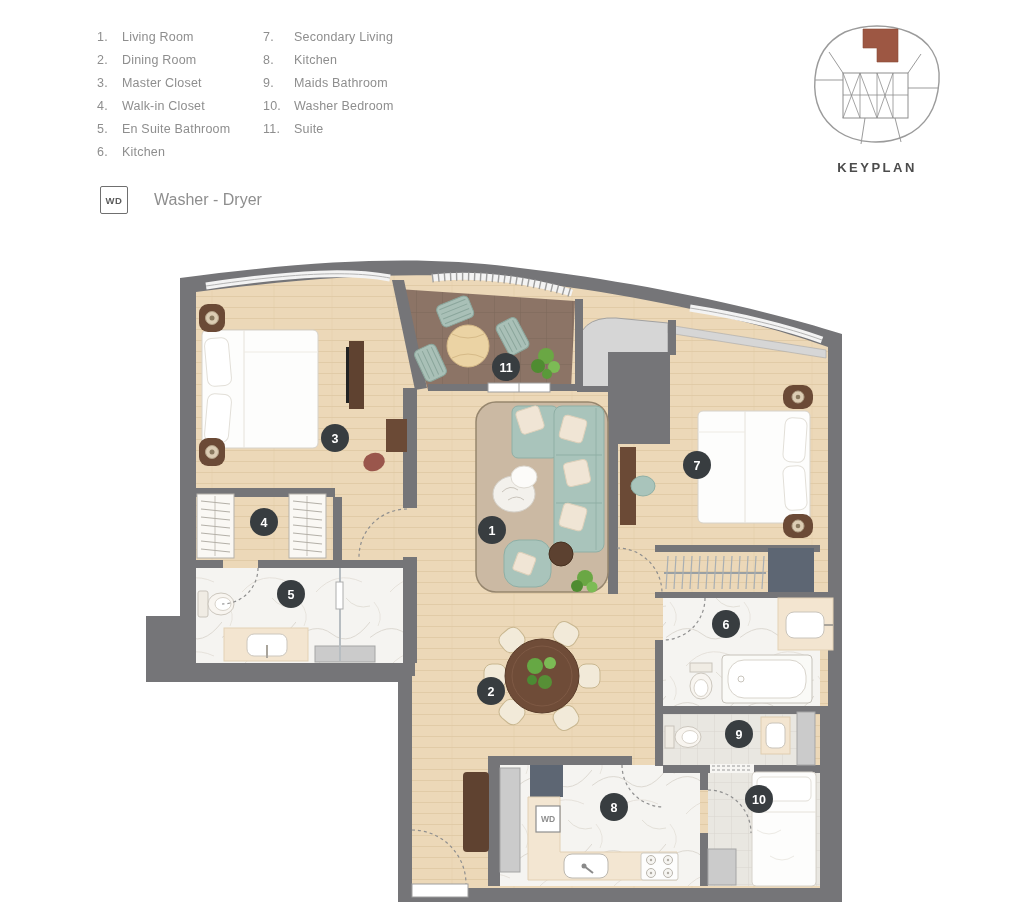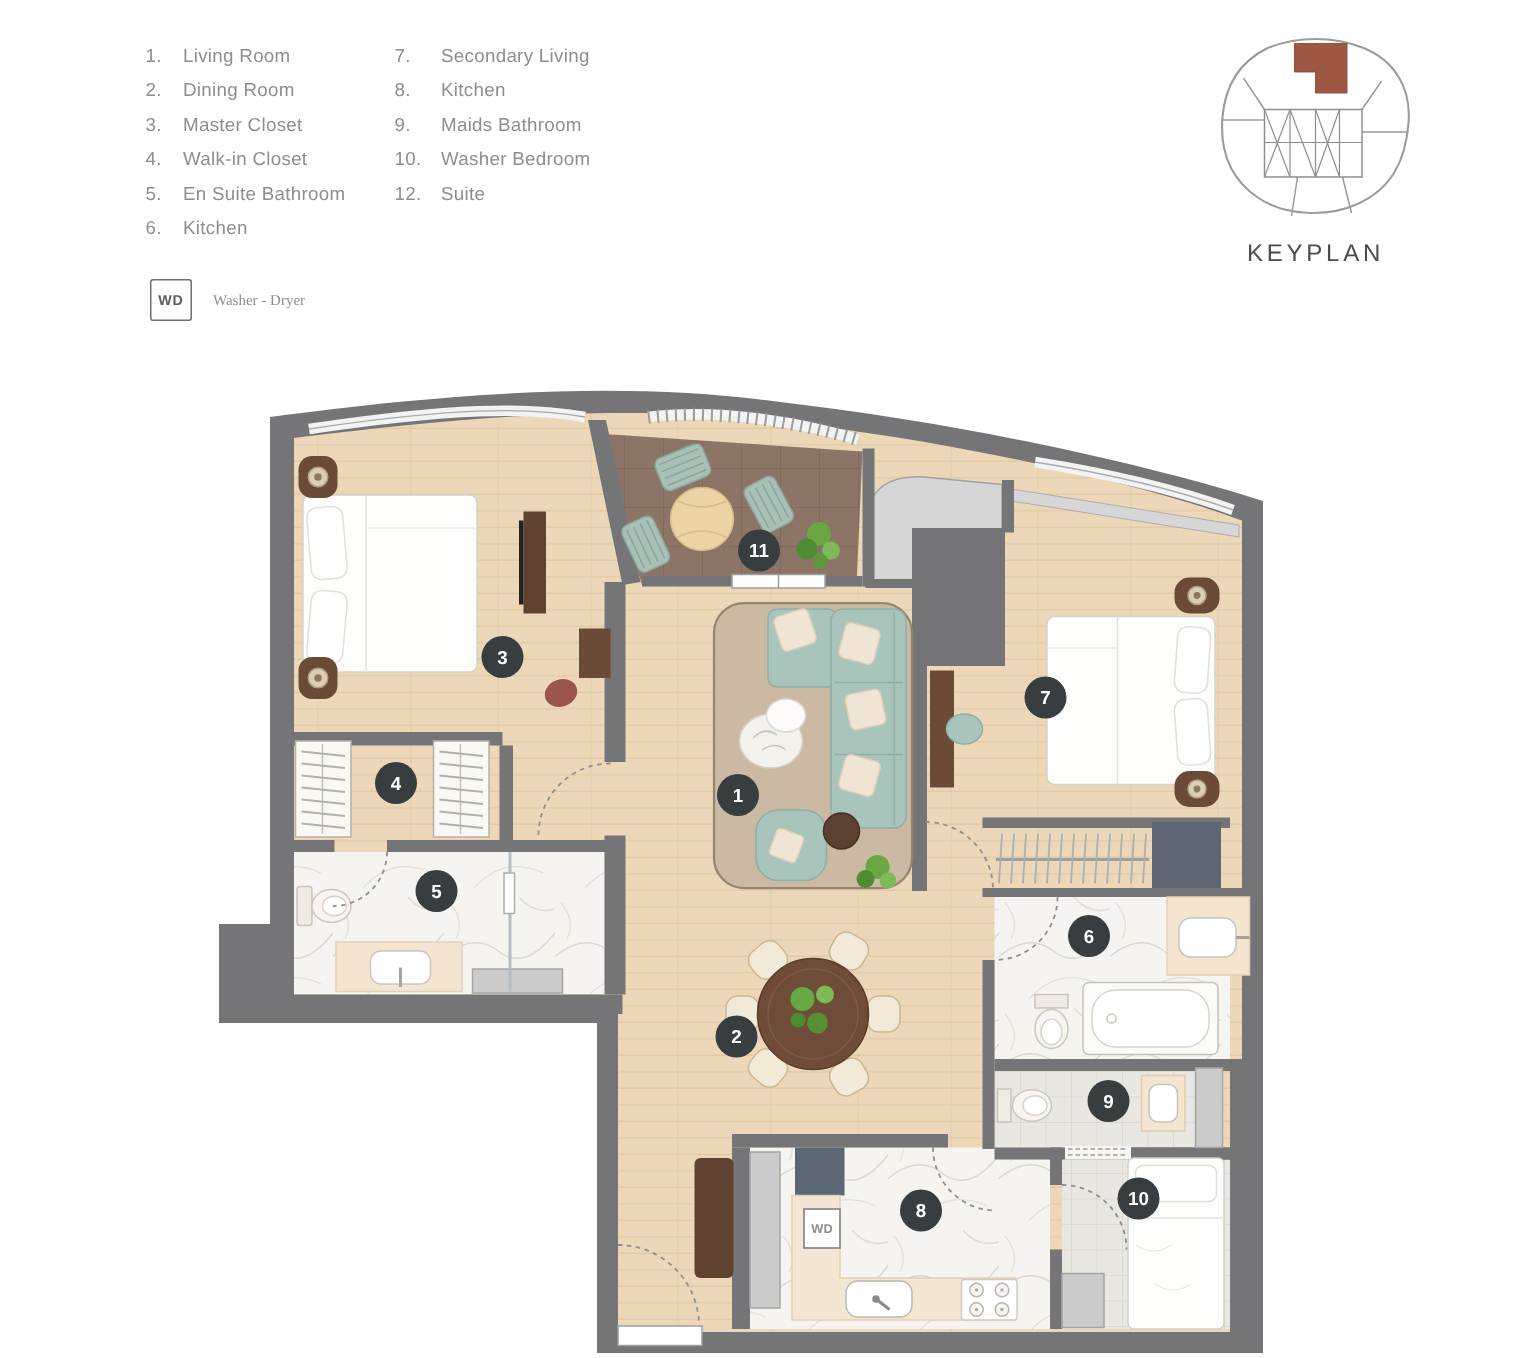--- a/index.html
+++ b/index.html
@@ -10,24 +10,24 @@
   .lcol{position:absolute;top:0;}
   .lcol.c1{left:0;width:170px;}
   .lcol.c2{left:166px;width:190px;}
   .lrow{display:flex;line-height:23px;white-space:nowrap;}
   .lnum{width:25px;flex:0 0 auto;}
   .c2 .lnum{width:31px;}
   .wd-row{position:absolute;left:100px;top:186px;display:flex;align-items:center;color:#8e8e8e;}
   .wd-box{width:26px;height:26px;border:1.5px solid #6f6f6f;border-radius:2px;display:flex;
           align-items:center;justify-content:center;font-size:9.5px;font-weight:bold;color:#5c5c5c;
           letter-spacing:.5px;background:#fff;}
-  .wd-label{margin-left:14px;font-size:10px;font-family:Liberation Serif, serif;}
+  .wd-label{margin-left:26px;font-size:16px;}
   
   .keyplan{position:absolute;left:803px;top:18px;width:148px;text-align:center;}
-  .keyplan-label{margin-top:6px;font-size:16px;letter-spacing:2.5px;color:#4c4c4c;font-weight:400;}
+  .keyplan-label{margin-top:6px;font-size:13px;letter-spacing:2.5px;color:#4c4c4c;font-weight:700;}
   
   svg#plan{position:absolute;left:0;top:0;}
   text{font-family:"Liberation Sans",sans-serif;}
 </style>
 </head>
 <body>
 
 <div class="stage">
 
   <div class="legend">
@@ -68,21 +68,21 @@
         </div>
         <div class="lrow">
           <span class="lnum">9.</span>
           <span class="llabel">Maids Bathroom</span>
         </div>
         <div class="lrow">
           <span class="lnum">10.</span>
           <span class="llabel">Washer Bedroom</span>
         </div>
         <div class="lrow">
-          <span class="lnum">12.</span>
+          <span class="lnum">11.</span>
           <span class="llabel">Suite</span>
         </div>
       </div>
   </div>
   <div class="wd-row">
     <div class="wd-box">WD</div>
     <div class="wd-label">Washer - Dryer</div>
   </div>
 
   <div class="keyplan">

